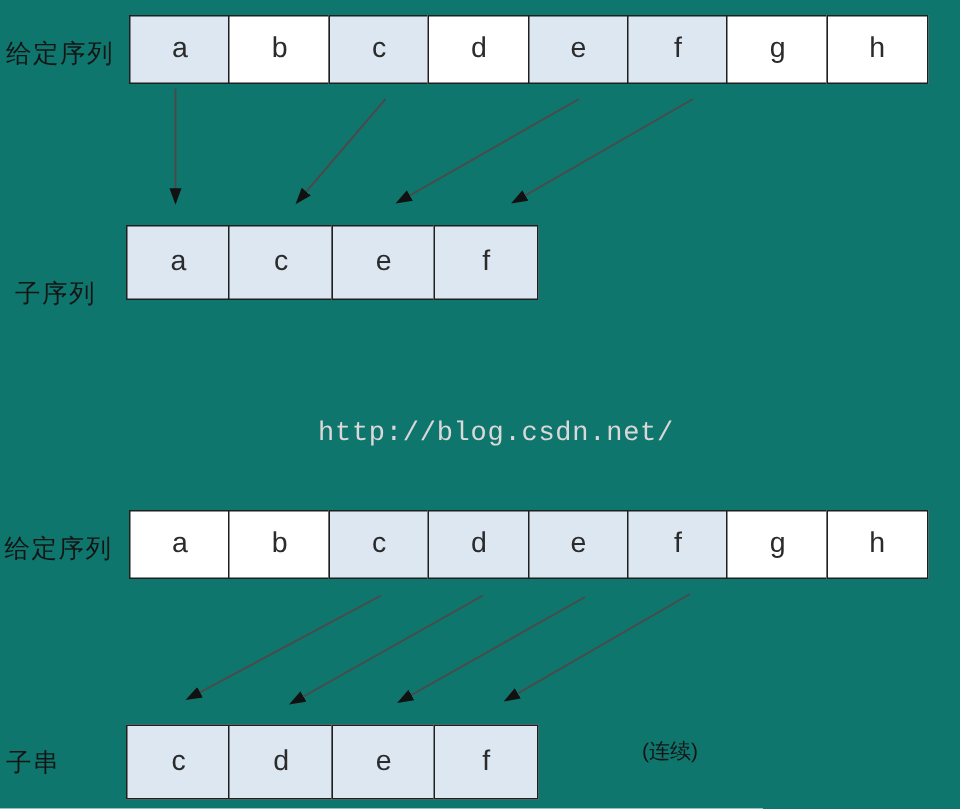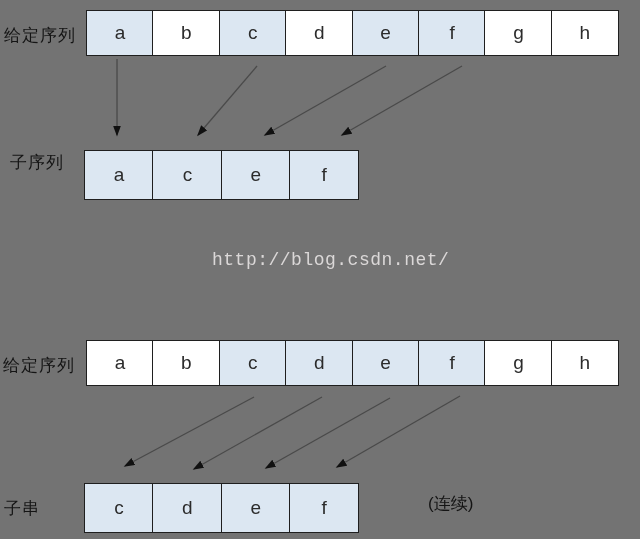--- a/index.html
+++ b/index.html
@@ -6,21 +6,21 @@
     --hl:#dce7f2;
     --cellborder:#1f1f1f;
     --arrow:#4a4a4a;
     --head:#111111;
     --wm:#dbd8d8;
   }
   html,body{margin:0;padding:0;background:#ffffff;}
   .canvas{
     position:relative;
     width:640px;height:539px;
-    background:#737373;
+    background:#0f766e;
     font-family:"Liberation Sans", sans-serif;
     overflow:hidden;
   }
   .arrows{position:absolute;left:0;top:0;pointer-events:none;}
   .arrows line{stroke:var(--arrow);stroke-width:1.3;}
   .arrows .head{fill:var(--head);}
   .seq-label{
     position:absolute;
     font-size:17px;color:#141414;
     letter-spacing:1px;white-space:nowrap;
@@ -32,28 +32,28 @@
     margin-left:-1.6px;
     display:flex;align-items:center;justify-content:center;
     font-size:19px;color:#2b2b2b;
     background:#ffffff;
   }
   .row .cell:first-child{margin-left:0;}
   .cell.hl{background:var(--hl);}
   .row-src .cell{width:68px;height:46px;}
   .row-res .cell{width:70px;height:50px;}
   .watermark{
-    position:absolute;left:212px;top:250px;
+    position:absolute;left:212px;top:279px;
     font-family:"Liberation Mono", monospace;
     font-size:18px;color:var(--wm);
     letter-spacing:0.5px;white-space:nowrap;
   }
   .note{
     position:absolute;left:428px;top:492px;
-    font-size:17px;color:#141414;
+    font-size:14px;color:#141414;
     white-space:nowrap;
   }
 </style>
 </head>
 <body>
 
 <div class="canvas">
 
   <svg class="arrows" width="640" height="539" viewBox="0 0 640 539">
     <defs>
@@ -78,21 +78,21 @@
       <div class="cell hl">a</div>
       <div class="cell">b</div>
       <div class="cell hl">c</div>
       <div class="cell">d</div>
       <div class="cell hl">e</div>
       <div class="cell hl">f</div>
       <div class="cell">g</div>
       <div class="cell">h</div>
     </div>
 
-  <div class="seq-label" style="left:10px;top:151px">子序列</div>
+  <div class="seq-label" style="left:10px;top:184px">子序列</div>
   <div class="row row-res" style="left:84px;top:150px">
       <div class="cell hl">a</div>
       <div class="cell hl">c</div>
       <div class="cell hl">e</div>
       <div class="cell hl">f</div>
     </div>
 
   <div class="watermark">http://blog.csdn.net/</div>
 
   <div class="seq-label" style="left:3px;top:354px">给定序列</div>

